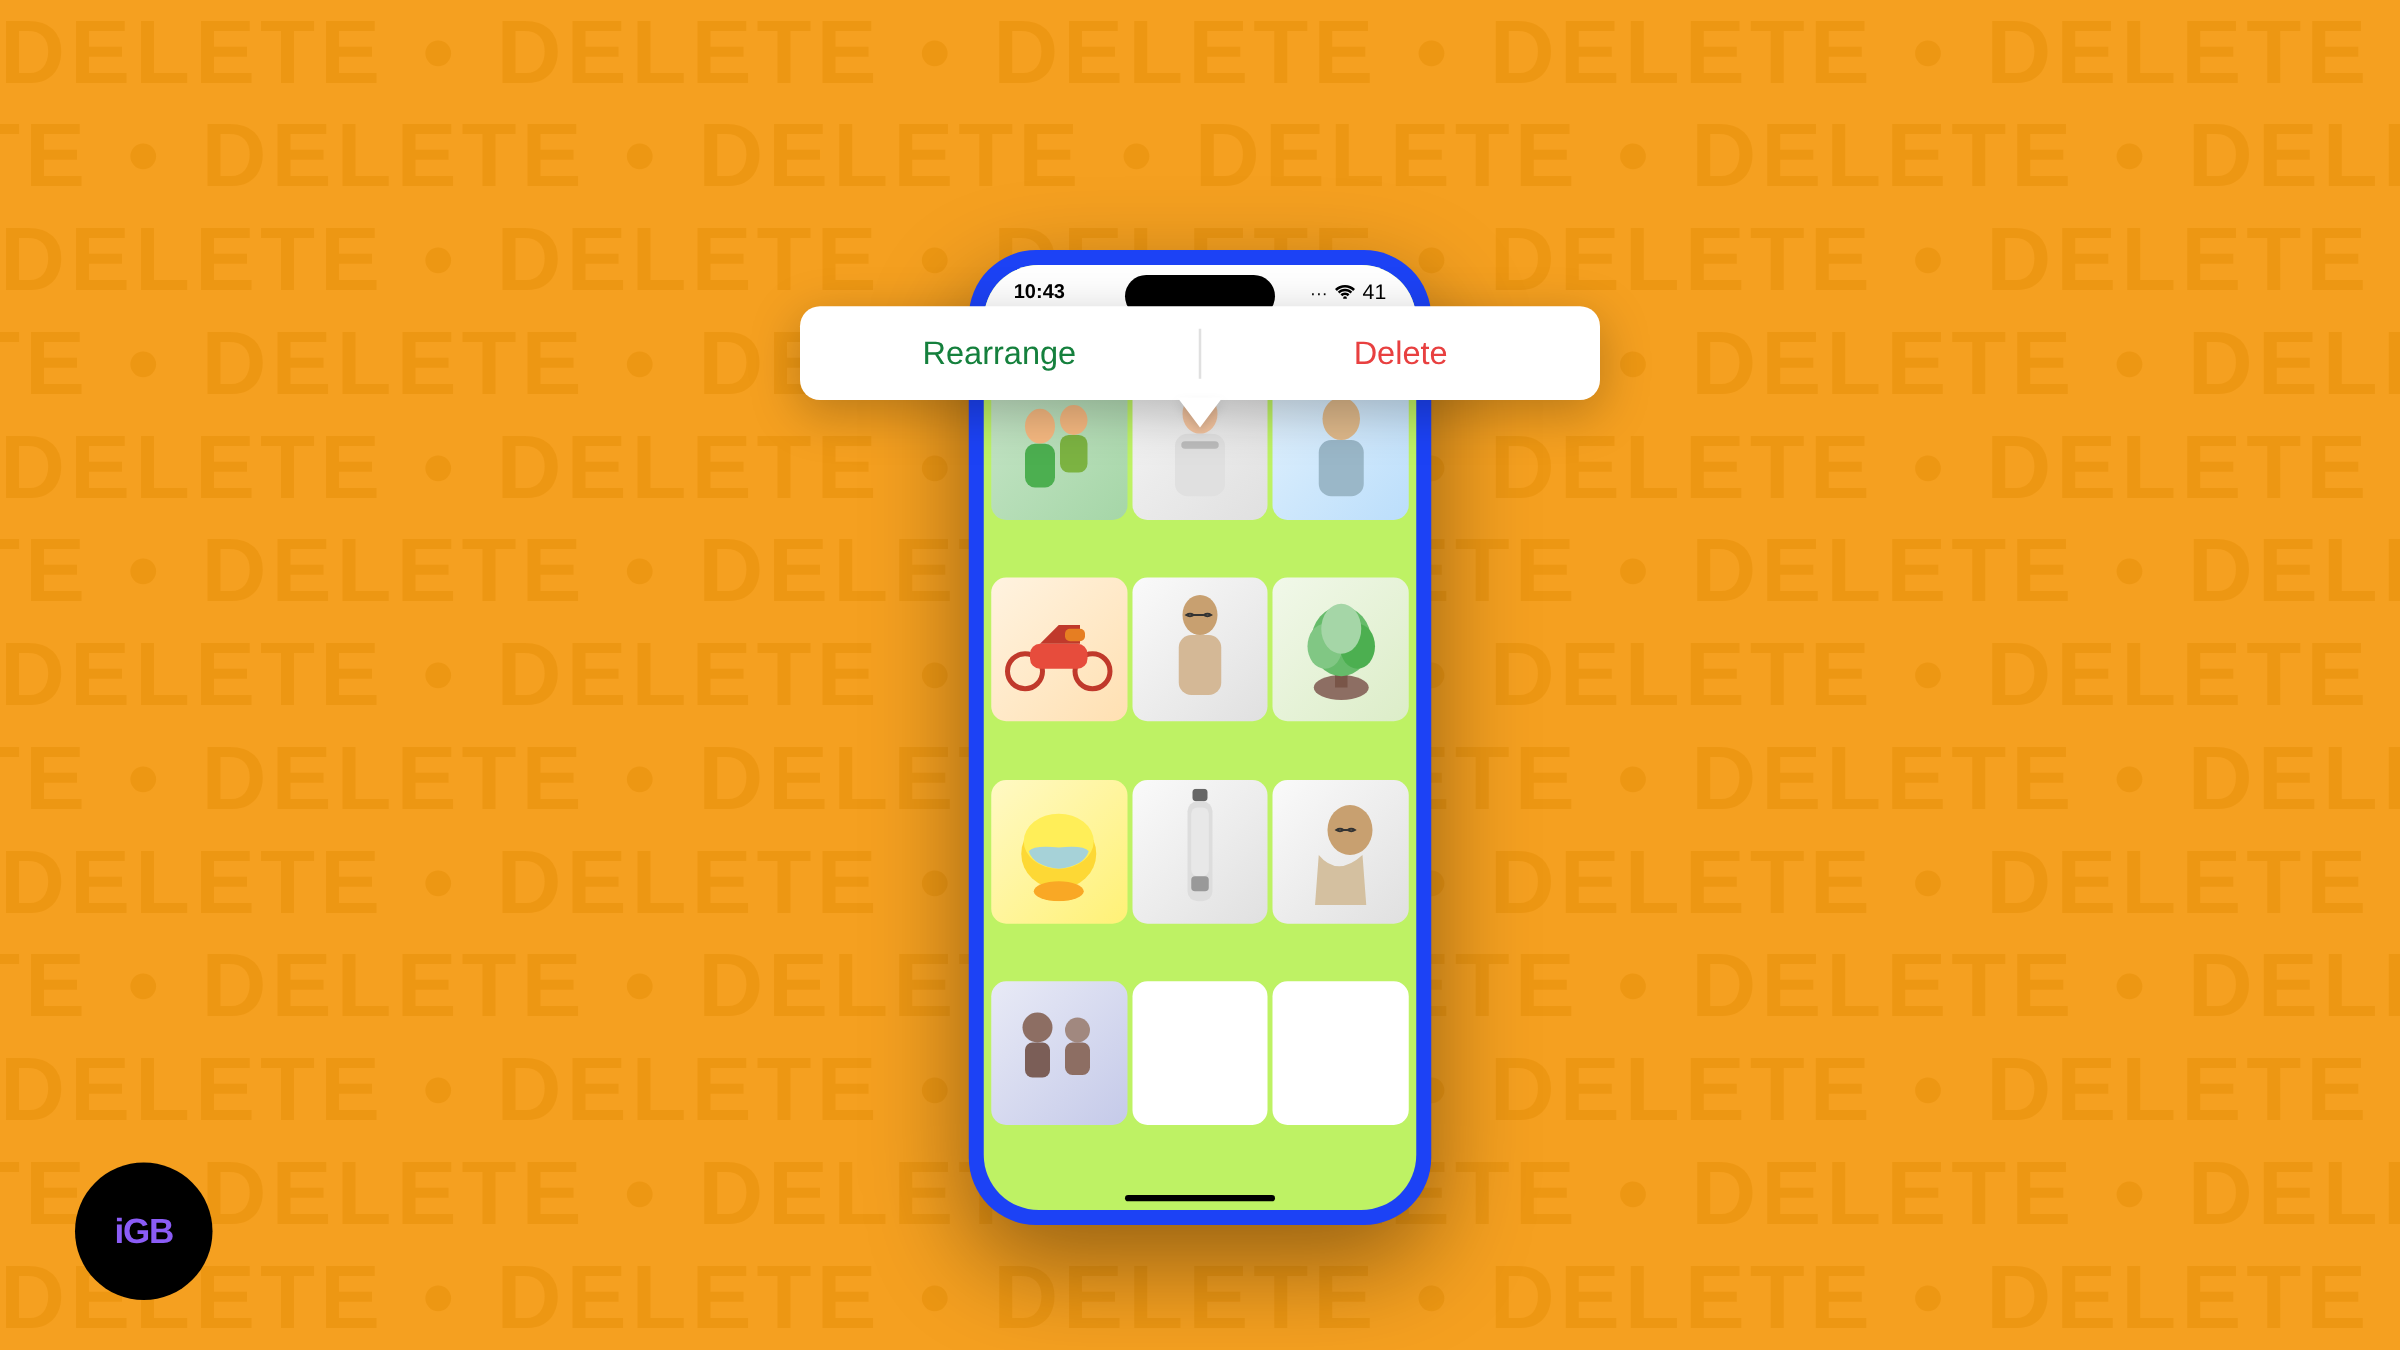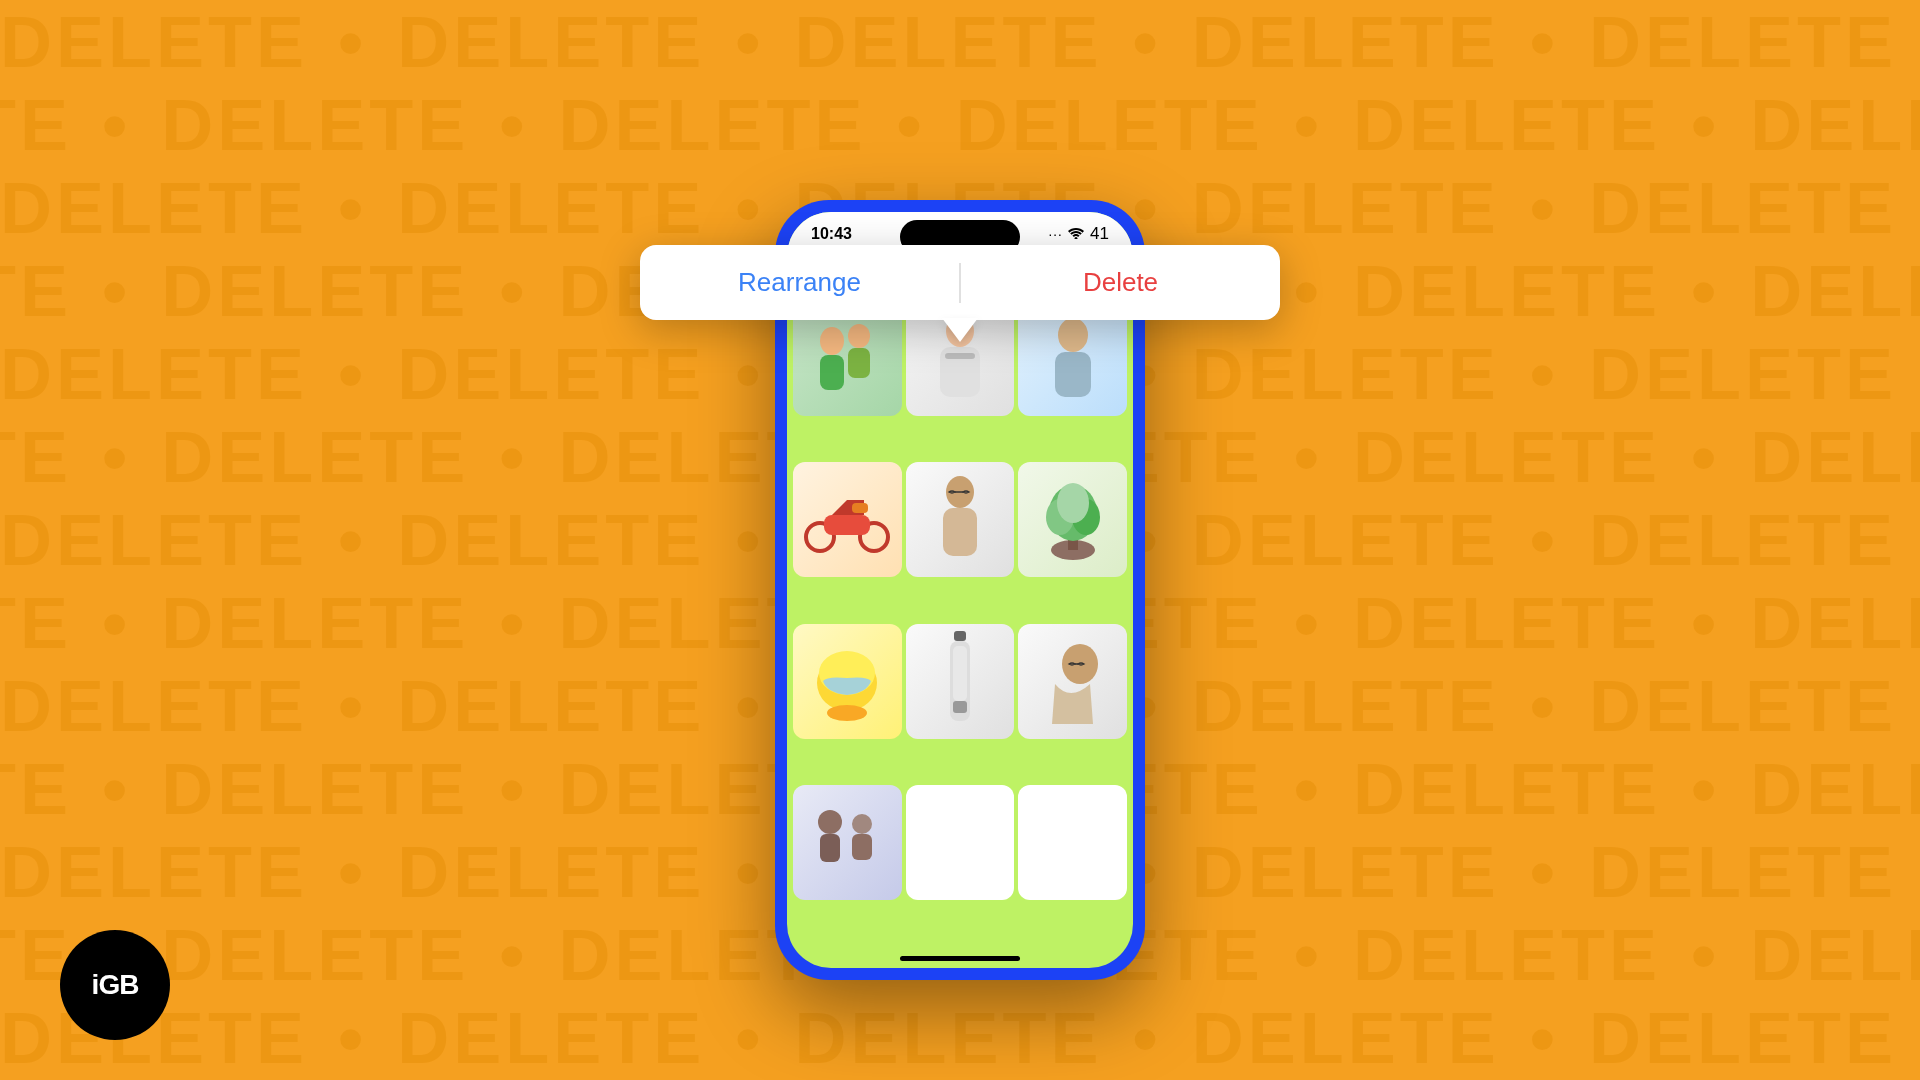--- a/index.html
+++ b/index.html
@@ -53,21 +53,21 @@
       height: 110px;
       background: #000;
       border-radius: 50%;
       display: flex;
       align-items: center;
       justify-content: center;
       z-index: 10;
     }
 
     .igb-logo-text {
-      color: #ffffff;
+      color: #8b5cf6;
       font-size: 28px;
       font-weight: 900;
       letter-spacing: -1px;
     }
 
     
     .phone-wrapper {
       position: relative;
       z-index: 5;
       display: flex;
@@ -248,21 +248,21 @@
       filter: drop-shadow(0 4px 4px rgba(0,0,0,0.1));
     }
 
     .context-menu-item {
       flex: 1;
       padding: 22px 36px;
       font-size: 26px;
       font-weight: 500;
       text-align: center;
       cursor: pointer;
-      color: #3b82f6;
+      color: #15803d;
     }
 
     .context-menu-item.delete-item {
       color: #E84040;
     }
 
     .context-menu-divider {
       width: 1px;
       height: 40px;
       background: #e0e0e0;

